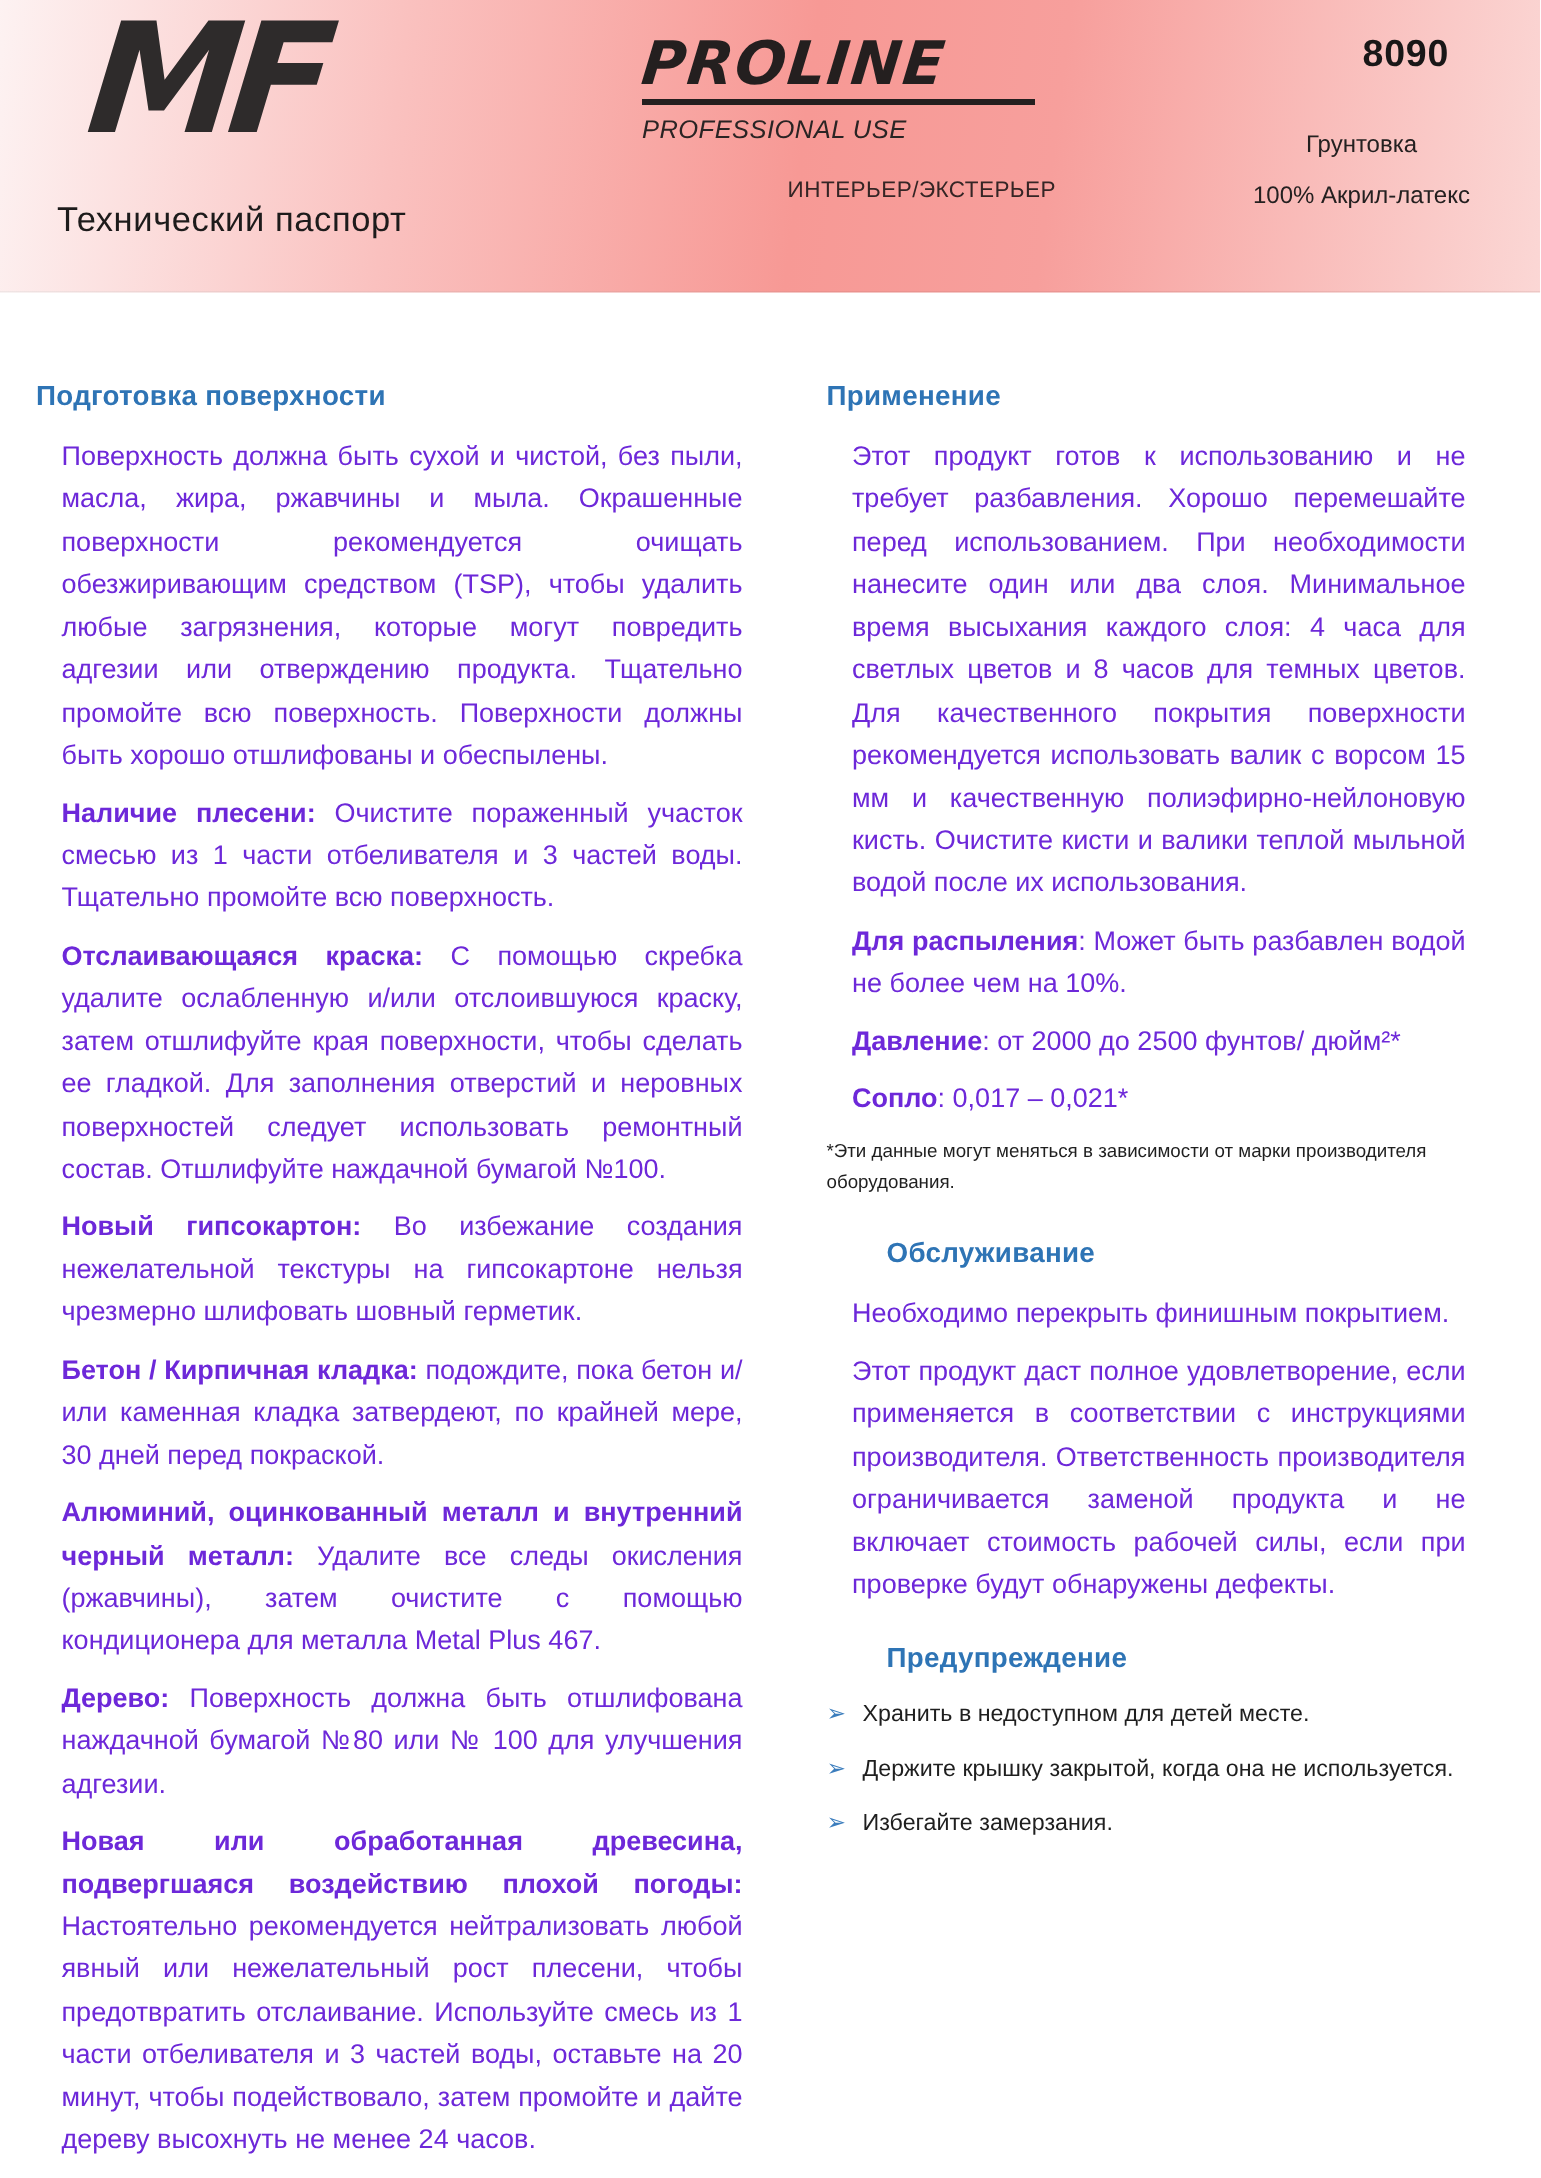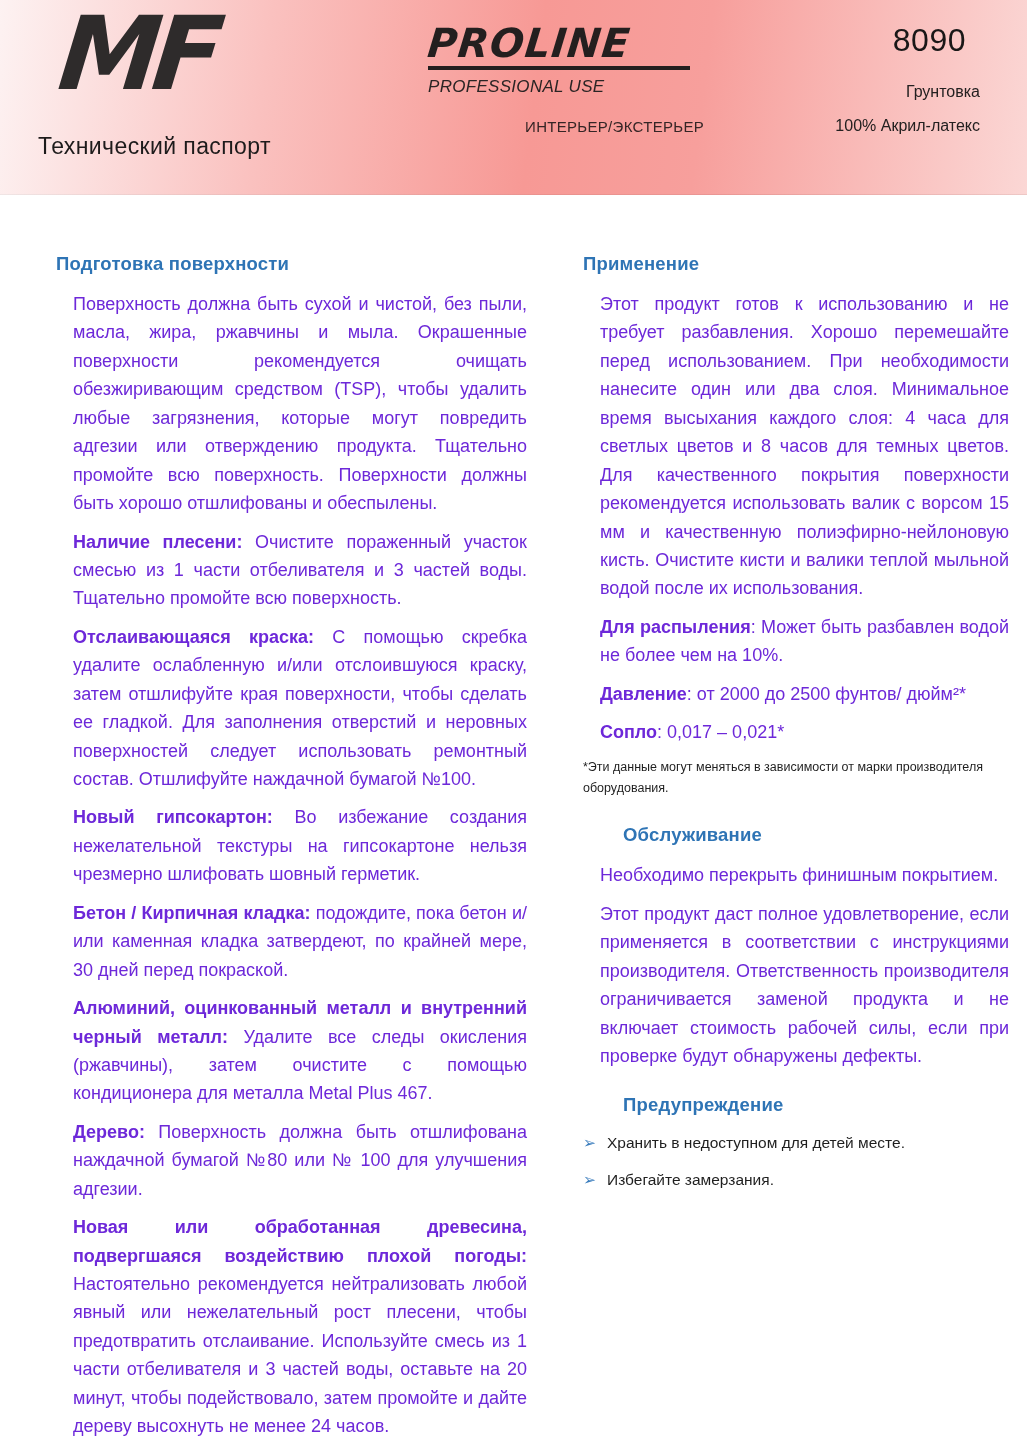--- a/index.html
+++ b/index.html
@@ -24,26 +24,26 @@
   .brand-block { position:absolute; left:428px; top:22px; width:276px; }
   .brand-word {
     font-family:"DejaVu Sans", sans-serif; font-weight:bold; font-style:italic;
     font-size:40px; line-height:1.05; letter-spacing:1px; color:#241f1f; transform:skewX(-6deg);
   }
   .brand-bar { width:262px; height:4px; background:#241f1f; margin-top:2px; }
   .brand-sub { font-style:italic; font-size:17px; color:#2a2424; margin-top:7px; letter-spacing:0.3px; }
   .usage { margin-top:21px; text-align:right; font-weight:normal; font-size:15px; color:#352525; letter-spacing:0.3px; }
 
   .prod-block { position:absolute; right:47px; top:22px; text-align:right; }
-  .prod-code { font-size:32px; font-weight:normal; color:#191717; padding-right:14px; letter-spacing:0.5px; }
-  .prod-type { margin-top:24px; font-size:16px; color:#242020; }
+  .prod-code { font-size:25px; font-weight:bold; color:#191717; padding-right:14px; letter-spacing:0.5px; }
+  .prod-type { margin-top:37px; font-size:16px; color:#242020;text-align:center; }
   .prod-base { margin-top:16px; font-size:16px; color:#242020; }
 
   
-  .content { display:flex; padding:58px 0 0 56px; gap:56px; }
+  .content { display:flex; padding:58px 0 0 24px; gap:56px; }
   .col-left  { width:471px; }
   .col-right { width:426px; }
 
   h2.sec {
     font-size:18.5px; font-weight:bold; color:#2E74B5;
     margin:0 0 15px 0; letter-spacing:0.2px;
   }
   h2.sec.mt { margin-top:24px;margin-left:40px; }
 
   p.body {
@@ -117,18 +117,19 @@
 
       <h2 class="sec mt">Обслуживание</h2>
       <p class="body">Необходимо перекрыть финишным покрытием.</p>
 
       <p class="body">Этот продукт даст полное удовлетворение, если применяется в соответствии с инструкциями производителя. Ответственность производителя ограничивается заменой продукта и не включает стоимость рабочей силы, если при проверке будут обнаружены дефекты.</p>
 
       <h2 class="sec mt">Предупреждение</h2>
 
       <p class="bullet"><span class="bmark">➢</span><span>Хранить в недоступном для детей месте.</span></p>
 
+      <p class="bullet"><span class="bmark">➢</span><span>Держите крышку закрытой, когда она не используется.</span></p>
 
       <p class="bullet"><span class="bmark">➢</span><span>Избегайте замерзания.</span></p>
     </section>
 
   </main>
 </div>
 
 </body></html>

